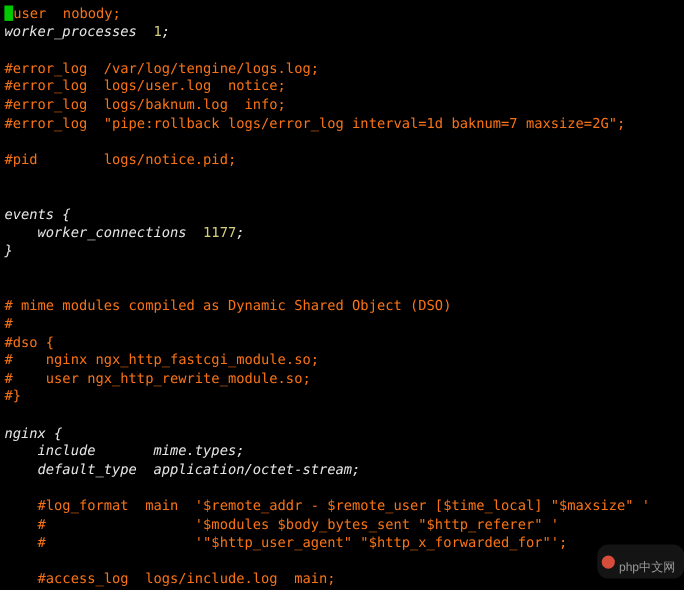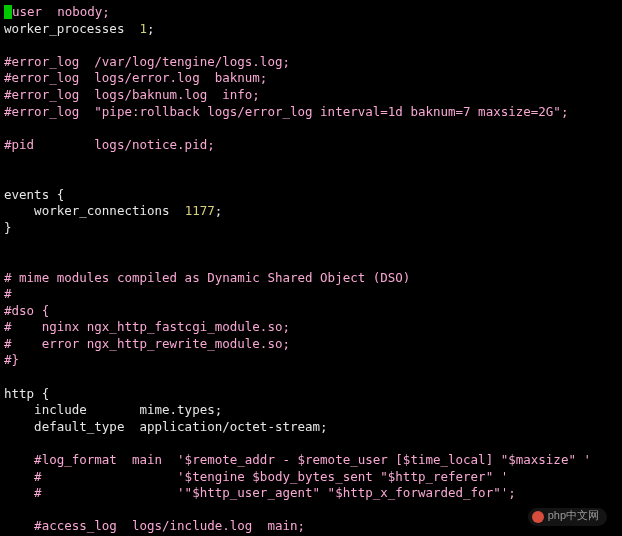--- a/index.html
+++ b/index.html
@@ -11,83 +11,83 @@
     overflow: hidden;
   }
   pre {
     margin: 0;
     padding: 4px 0 0 4px;
     font-family: "Consolas", "DejaVu Sans Mono", "Courier New", monospace;
     font-size: 12.5px;
     line-height: 16.6px;
     white-space: pre;
   }
-  .c-white  { color: #e6e6e6; }
-  .c-cyan   { color: #f9a8d4; }
+  .c-white  { color: #e6e6e6; font-style: italic; }
+  .c-cyan   { color: #f97316; }
   .c-yellow { color: #d7d07a; }
   .cursor {
     display: inline-block;
     width: 8px;
     height: 14px;
     background: #00c800;
     vertical-align: text-bottom;
   }
   .watermark {
     position: absolute;
-    right: 15px;
+    right: 0;
     bottom: 10px;
     font-family: Arial, sans-serif;
     font-size: 11px;
     color: #999;
     background: rgba(255,255,255,0.08);
     border-radius: 10px;
-    padding: 0 8px 3px 20px;
+    padding: 13px 8px 3px 20px;
   }
   .watermark::before {
     content:"";
     position:absolute;
     left:4px; top:50%;
     width:12px; height:12px;
     margin-top:-6px;
     border-radius:50%;
     background:#d84c3c;
   }
 </style>
 </head>
 <body>
 
 <pre id="code"><span><span class="cursor"></span><span class="c-cyan">user  nobody;</span></span>
 <span><span class="c-white">worker_processes  </span><span class="c-yellow">1</span><span class="c-white">;</span></span>
 <span><span class="c-white"></span></span>
 <span><span class="c-cyan">#error_log  /var/log/tengine/logs.log;</span></span>
-<span><span class="c-cyan">#error_log  logs/error.log  baknum;</span></span>
+<span><span class="c-cyan">#error_log  logs/user.log  notice;</span></span>
 <span><span class="c-cyan">#error_log  logs/baknum.log  info;</span></span>
 <span><span class="c-cyan">#error_log  "pipe:rollback logs/error_log interval=1d baknum=7 maxsize=2G";</span></span>
 <span><span class="c-white"></span></span>
 <span><span class="c-cyan">#pid        logs/notice.pid;</span></span>
 <span><span class="c-white"></span></span>
 <span><span class="c-white"></span></span>
 <span><span class="c-white">events {</span></span>
 <span><span class="c-white">    worker_connections  </span><span class="c-yellow">1177</span><span class="c-white">;</span></span>
 <span><span class="c-white">}</span></span>
 <span><span class="c-white"></span></span>
 <span><span class="c-white"></span></span>
 <span><span class="c-cyan"># mime modules compiled as Dynamic Shared Object (DSO)</span></span>
 <span><span class="c-cyan">#</span></span>
 <span><span class="c-cyan">#dso {</span></span>
 <span><span class="c-cyan">#    nginx ngx_http_fastcgi_module.so;</span></span>
-<span><span class="c-cyan">#    error ngx_http_rewrite_module.so;</span></span>
+<span><span class="c-cyan">#    user ngx_http_rewrite_module.so;</span></span>
 <span><span class="c-cyan">#}</span></span>
 <span><span class="c-white"></span></span>
-<span><span class="c-white">http {</span></span>
+<span><span class="c-white">nginx {</span></span>
 <span><span class="c-white">    include       mime.types;</span></span>
 <span><span class="c-white">    default_type  application/octet-stream;</span></span>
 <span><span class="c-white"></span></span>
 <span><span class="c-cyan">    #log_format  main  '$remote_addr - $remote_user [$time_local] "$maxsize" '</span></span>
-<span><span class="c-cyan">    #                  '$tengine $body_bytes_sent "$http_referer" '</span></span>
+<span><span class="c-cyan">    #                  '$modules $body_bytes_sent "$http_referer" '</span></span>
 <span><span class="c-cyan">    #                  '"$http_user_agent" "$http_x_forwarded_for"';</span></span>
 <span><span class="c-white"></span></span>
 <span><span class="c-cyan">    #access_log  logs/include.log  main;</span></span>
 <span><span class="c-cyan">    #access_log  "pipe:rollback logs/access_log interval=1d baknum=7 maxsize=2G"  main;</span></span>
 <span><span class="c-white"></span></span>
 
 
 </pre>
 
 <div class="watermark">

